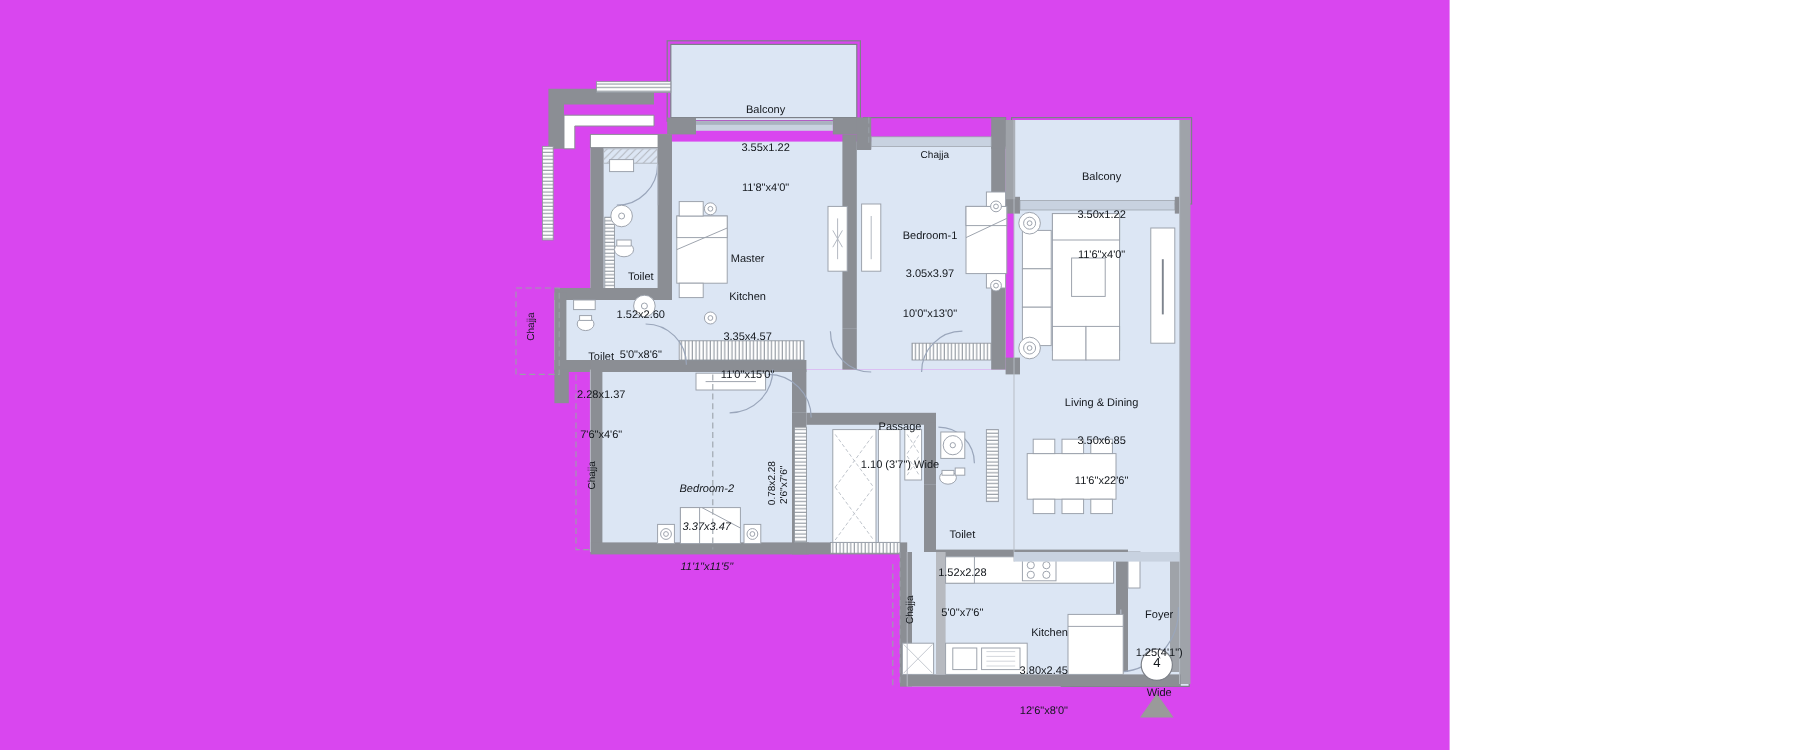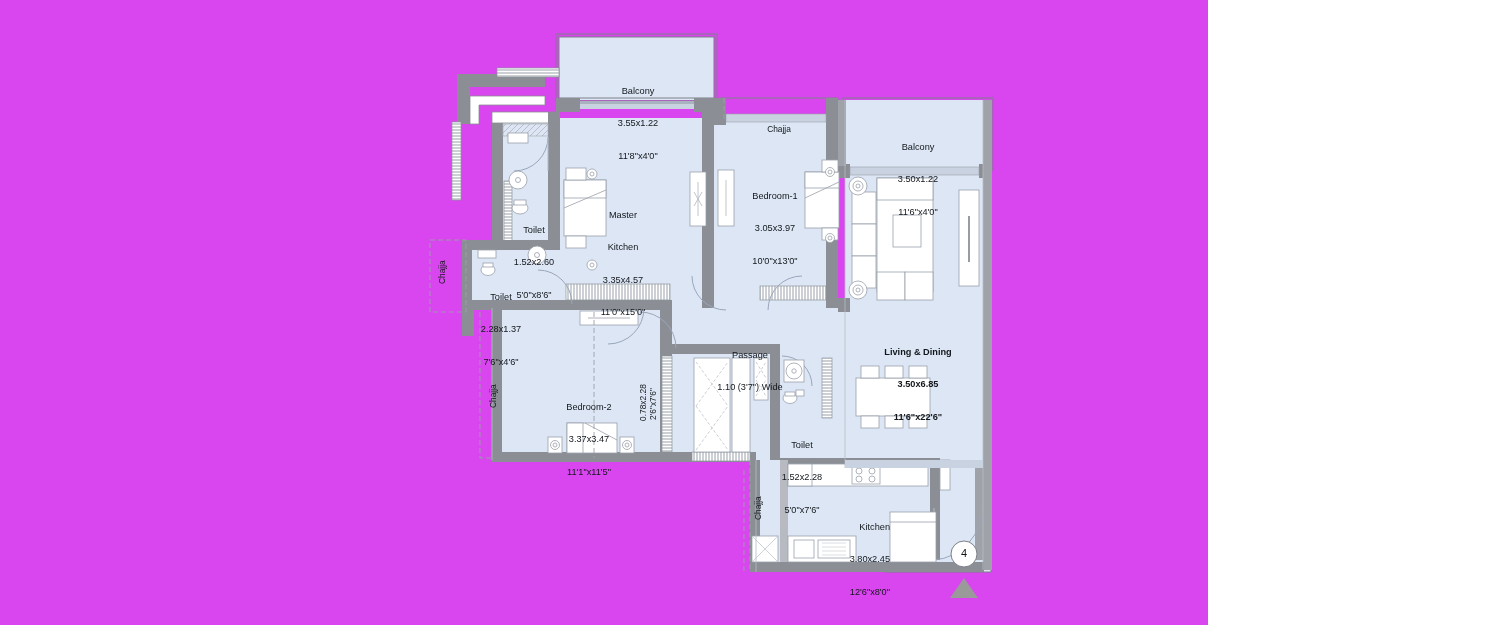--- a/index.html
+++ b/index.html
@@ -382,27 +382,27 @@
     <span class="ln">3.35x4.57</span>
     <span class="ln">11'0"x15'0"</span>
   </div>
 
   <div class="lbl room-label" style="left:732px; top:169px; width:86px;">
     <span class="ln">Bedroom-1</span>
     <span class="ln">3.05x3.97</span>
     <span class="ln">10'0"x13'0"</span>
   </div>
 
-  <div class="lbl room-label" style="left:546px; top:380px; width:86px;">
+  <div class="lbl room-label" style="left:546px; top:380px; width:86px;font-style:italic;">
     <span class="ln">Bedroom-2</span>
     <span class="ln">3.37x3.47</span>
     <span class="ln">11'1"x11'5"</span>
   </div>
 
-  <div class="lbl room-label" style="left:862px; top:325px; width:112px;font-weight:bold;">
+  <div class="lbl room-label" style="left:862px; top:308px; width:112px;">
     <span class="ln">Living &amp; Dining</span>
     <span class="ln">3.50x6.85</span>
     <span class="ln">11'6"x22'6"</span>
   </div>
 
   <div class="lbl room-label" style="left:700px; top:328px; width:100px;">
     <span class="ln">Passage</span>
     <span class="ln">1.10 (3'7") Wide</span>
   </div>
 
@@ -411,20 +411,25 @@
     <span class="ln">1.52x2.28</span>
     <span class="ln">5'0"x7'6"</span>
   </div>
 
   <div class="lbl room-label" style="left:806px; top:500px; width:84px;text-align:right;">
     <span class="ln">Kitchen</span>
     <span class="ln">3.80x2.45</span>
     <span class="ln">12'6"x8'0"</span>
   </div>
 
+  <div class="lbl room-label" style="left:926px; top:485px; width:80px;">
+    <span class="ln">Foyer</span>
+    <span class="ln">1.25(4'1")</span>
+    <span class="ln">Wide</span>
+  </div>
 
   <div class="vert-label" style="left:437px; top:248px; height:48px;">Chajja</div>
 
   <div class="vert-label" style="left:488px; top:372px; height:48px;">Chajja</div>
 
   <div class="vert-label" style="left:753px; top:484px; height:48px;">Chajja</div>
 
   <div class="vert-label" style="left:638px; top:373px; height:60px;">0.78x2.28</div>
 
   <div class="vert-label" style="left:648px; top:374px; height:60px;">2'6"x7'6"</div>

